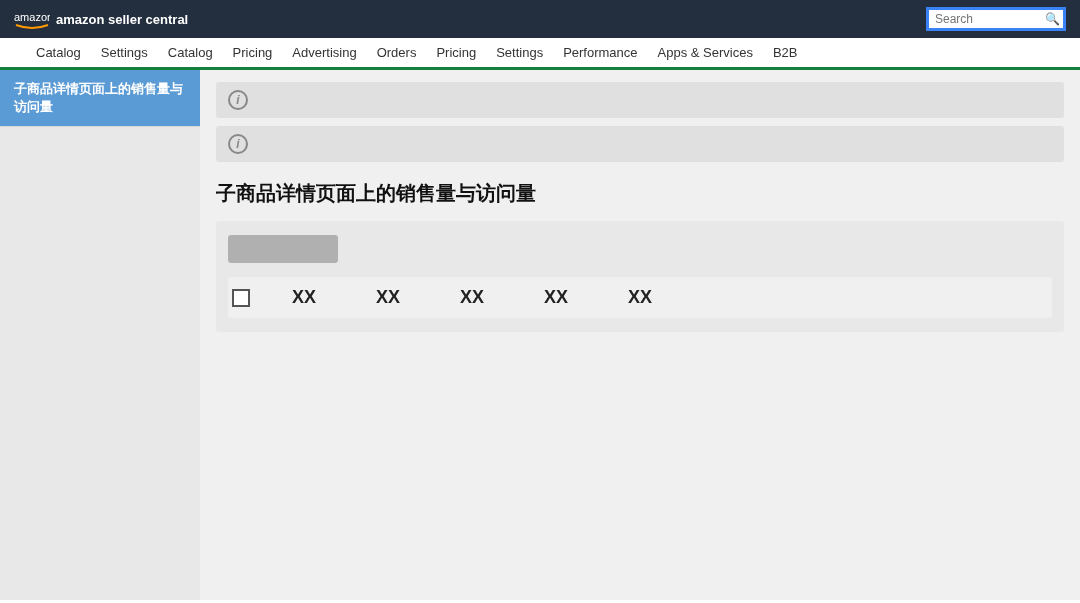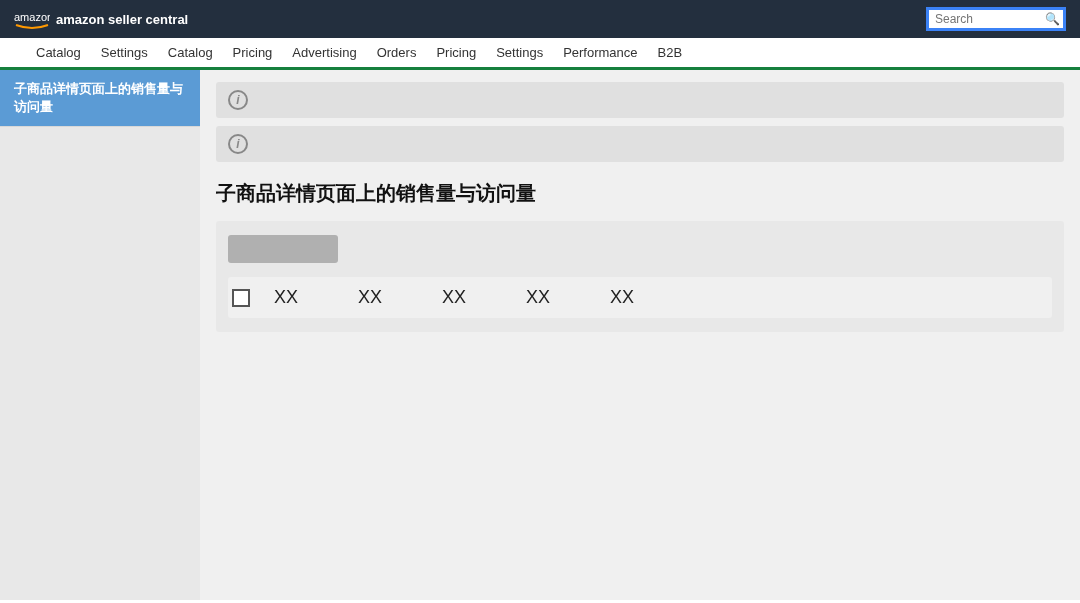--- a/index.html
+++ b/index.html
@@ -187,24 +187,24 @@
       height: 18px;
       border: 2px solid #555;
       background: #fff;
       flex-shrink: 0;
       display: flex;
       align-items: center;
       justify-content: center;
     }
     .data-cell {
       font-size: 18px;
-      font-weight: normal;
+      font-weight: bold;
       color: #222;
       min-width: 60px;
-      text-align: left;
+      text-align: center;
     }
   </style>
 </head>
 <body>
 
 <div class="top-bar">
   <div class="logo-area">
     <svg width="36" height="24" viewBox="0 0 36 24">
       <text x="0" y="14" font-size="11" fill="white" font-family="Arial">amazon</text>
       <path d="M2 18 Q18 24 34 18" stroke="#ff9900" stroke-width="2" fill="none"></path>
@@ -222,20 +222,21 @@
 <div class="nav-bar">
   <div class="nav-item">Catalog</div>
   <div class="nav-item">Settings</div>
   <div class="nav-item">Catalog</div>
   <div class="nav-item">Pricing</div>
   <div class="nav-item">Advertising</div>
   <div class="nav-item">Orders</div>
   <div class="nav-item">Pricing</div>
   <div class="nav-item">Settings</div>
   <div class="nav-item">Performance</div>
+  <div class="nav-item">Apps &amp; Services</div>
   <div class="nav-item">B2B</div>
 </div>
 
 <div class="main-layout">
 
   <div class="sidebar">
     <div class="sidebar-item active">
       <span>子商品详情页面上的销售量与访问量</span>
     </div>
   </div>

